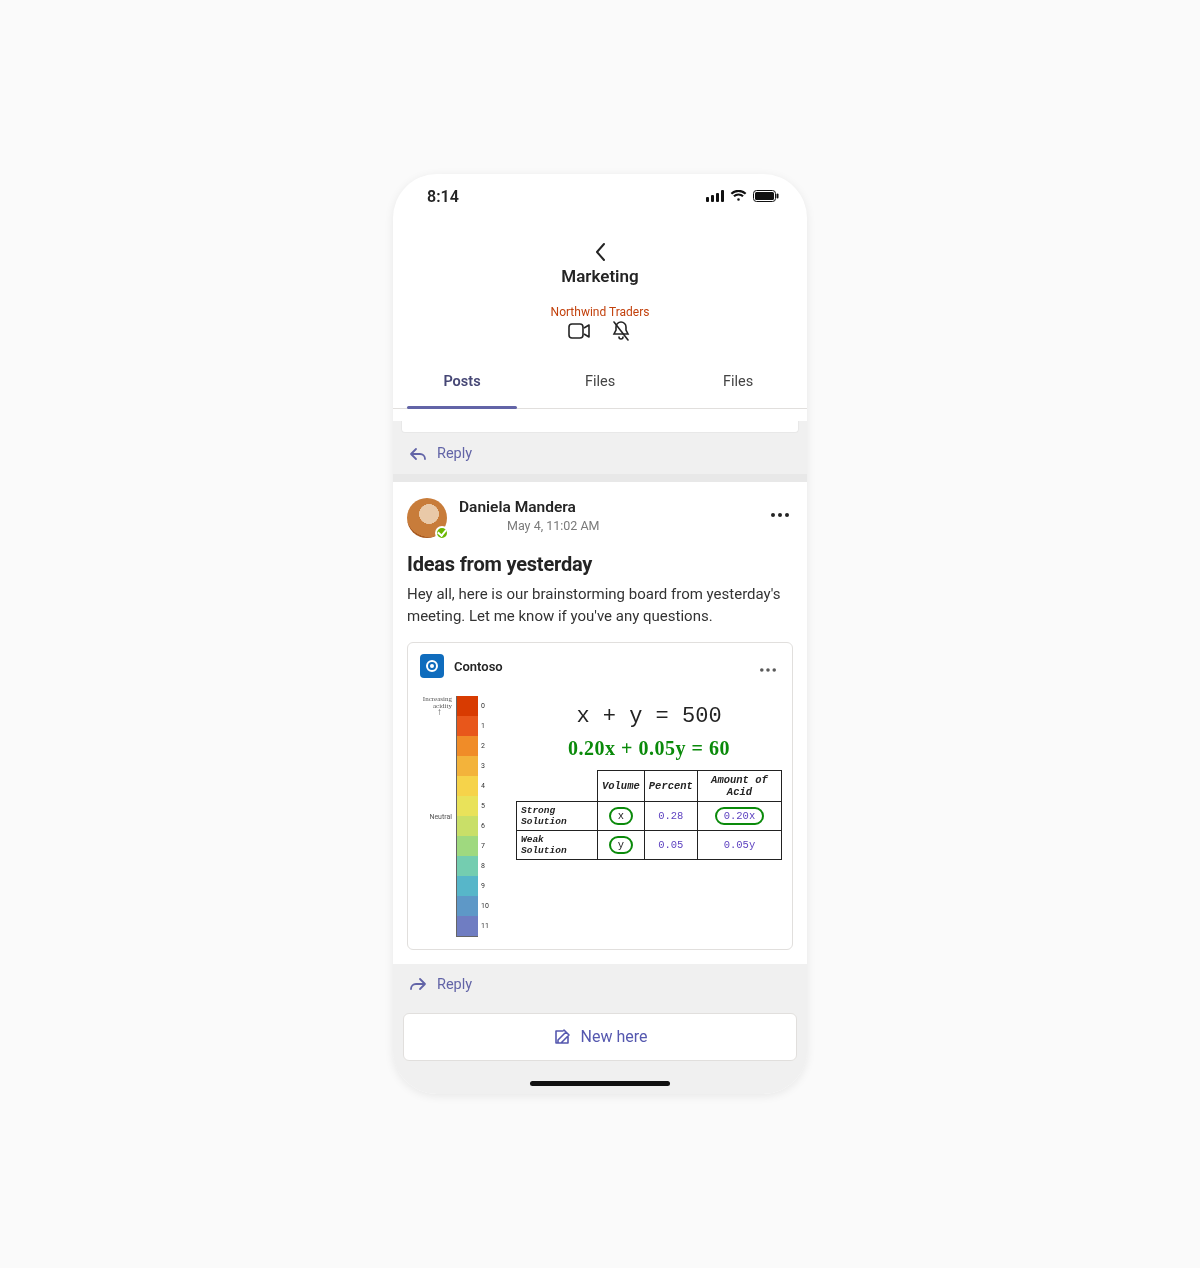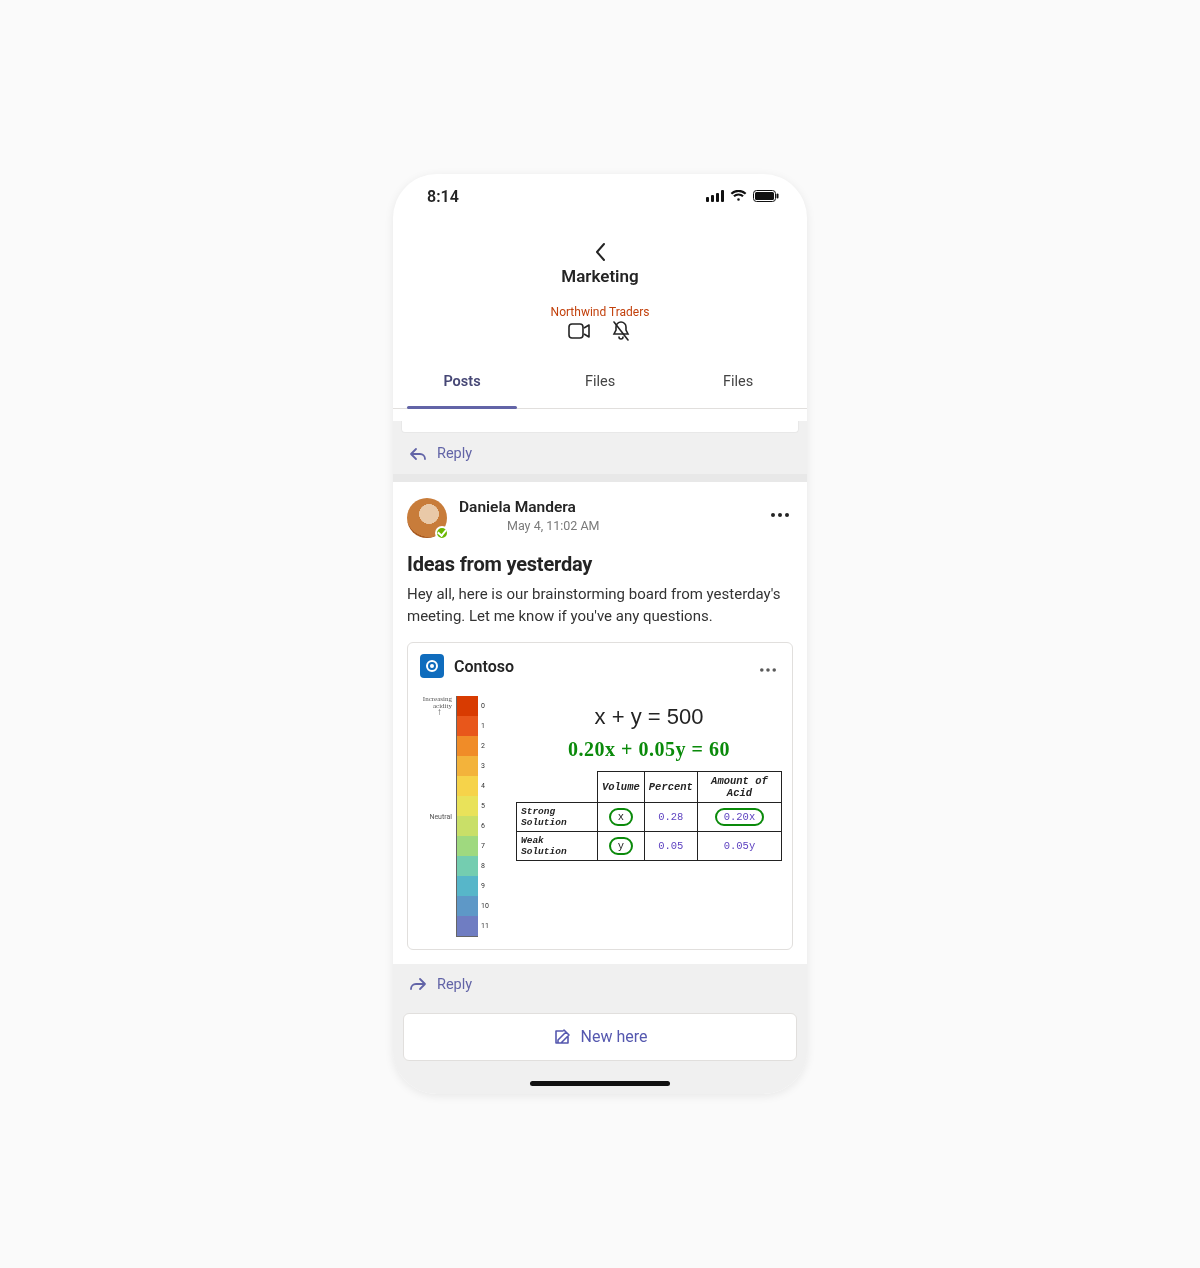--- a/index.html
+++ b/index.html
@@ -70,37 +70,37 @@
   .post-author { font-size:15.5px; font-weight:600; }
   .post-time { font-size:12.5px; color:#7a7a7a; margin-top:2px;margin-left:48px;}
   .post-menu { cursor:pointer; padding:4px;}
   .post-title { font-size:20px; font-weight:700; margin-top:14px; letter-spacing:-.01em;}
   .post-body { font-size:15px; line-height:1.45; margin-top:8px; color:#333;}
   
   .attach { margin-top:14px; border:1px solid #e1dfdd; border-radius:6px; overflow:hidden;}
   .attach-head { display:flex; align-items:center; padding:10px 12px;}
   .app-icon { width:24px; height:24px; background:#0f6cbd; border-radius:4px; display:flex; align-items:center; justify-content:center; margin-right:10px; flex:none;}
   .app-icon svg{display:block;}
-  .attach-name { flex:1; font-size:16px; font-weight:600;}
+  .attach-name { flex:1; font-size:13px; font-weight:600;}
   .attach-body { padding:6px 10px 12px 10px; }
   .diagram { display:flex; gap:14px; }
   
   .scale-col { width:84px; position:relative; display:flex; }
   .scale-labels { font-size:7px; color:#555; line-height:1.1; writing-mode:horizontal-tb; position:relative; width:38px;}
   .scale-labels .lbl{ position:absolute; right:4px; text-align:right; width:34px;}
   .scale-labels .inc{ top:0;font-family:Liberation Serif, serif;}
   .scale-labels .arrow{ top:10px; right:14px; font-size:10px;}
   .scale-labels .neu{ top:118px;}
   .scale-bar { width:22px; display:flex; flex-direction:column; border-left:1px solid #666; border-bottom:1px solid #666;}
   .cell { height:20px;}
   .ticks { width:18px; font-size:7px; color:#333; }
   .ticks div{ height:20px; line-height:20px; padding-left:3px;}
   
   .eq-col { flex:1; }
-  .eq1 { font-family: Liberation Sans, sans-serif; font-size:22px; text-align:center; padding:8px 0;}
+  .eq1 { font-family: Liberation Mono, monospace; font-size:22px; text-align:center; padding:8px 0;}
   .eq2 { font-family: "Segoe Script","Comic Sans MS",cursive; font-size:20px; color:#0a8a0a; font-weight:700; text-align:center; padding:0 0 10px 0; letter-spacing:.5px;}
   .eq-table { width:100%; border-collapse:collapse; font-family:Liberation Mono, monospace; font-size:10.5px;}
   .eq-table th, .eq-table td { border:1.3px solid #222; padding:3px 4px; text-align:center;}
   .eq-table th { font-weight:700; font-style:italic;}
   .eq-table .rowhdr { font-weight:700; font-style:italic; text-align:left; font-size:9.5px;}
   .ring { display:inline-block; padding:1px 7px; border:2.2px solid #0a8a0a; border-radius:10px;}
   .purple { color:#5b3fbf;}
   
   
   .newpost-wrap { padding:8px 10px 12px 10px; background:#f0f0f0;}

